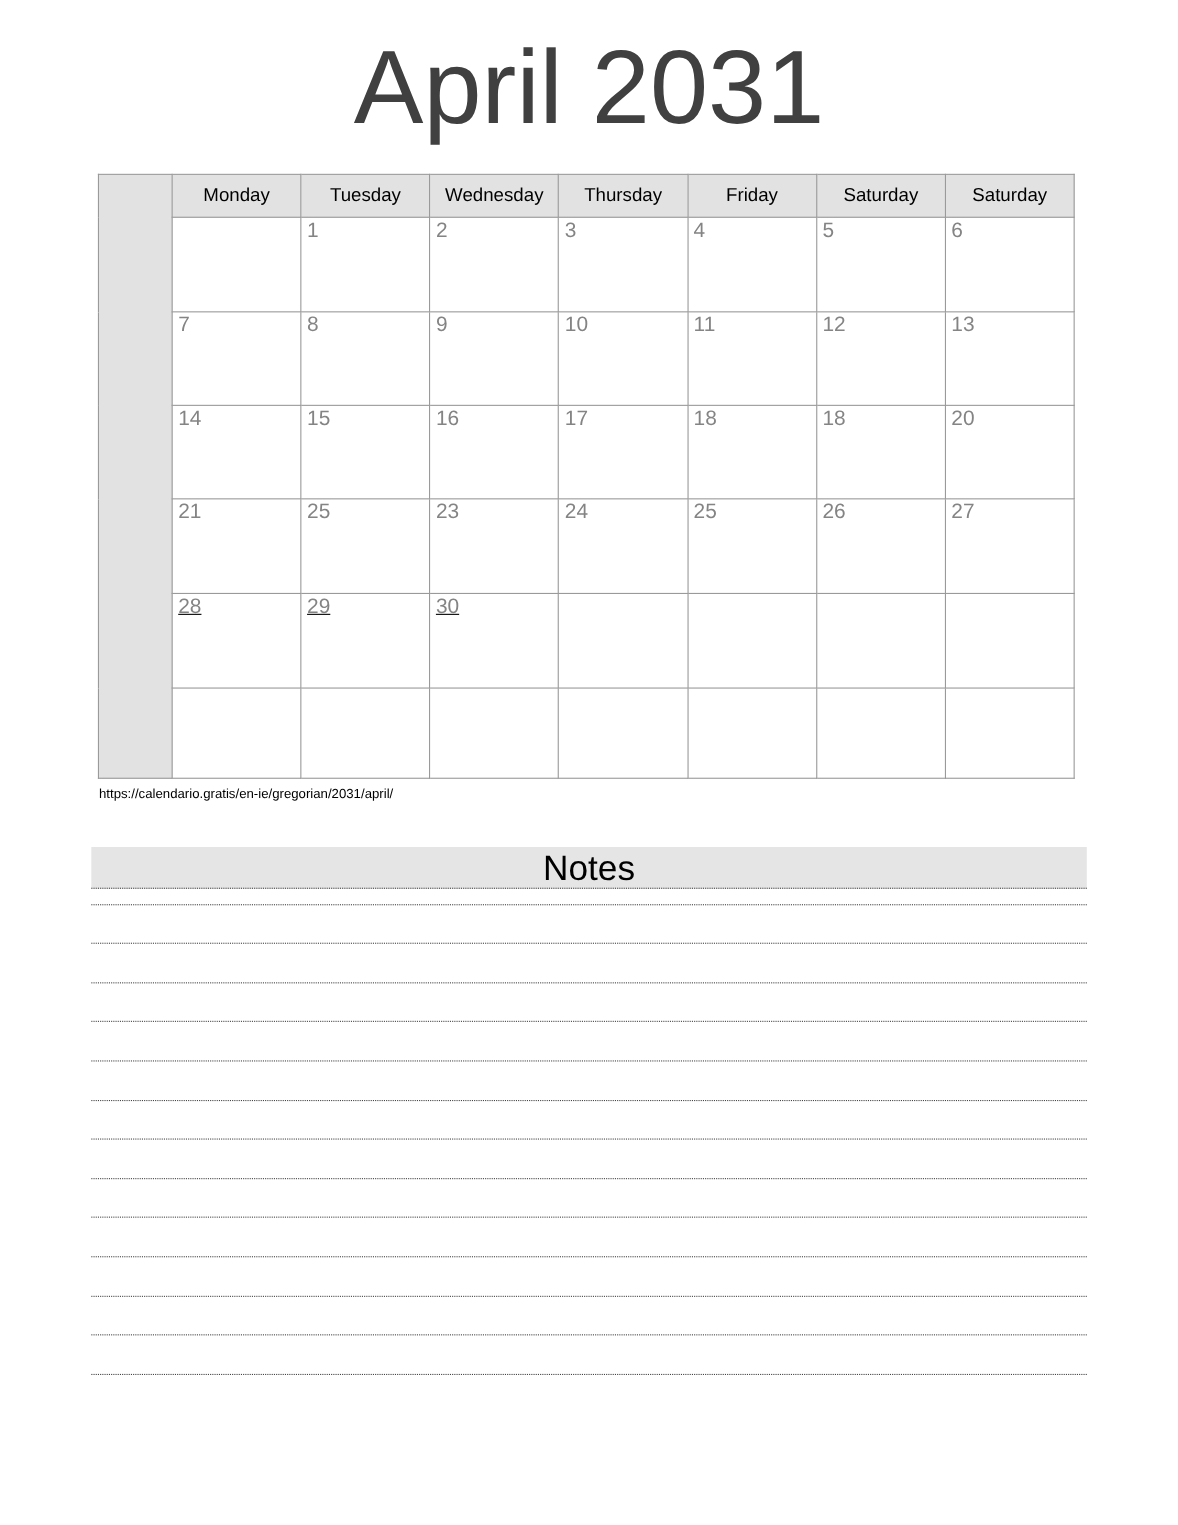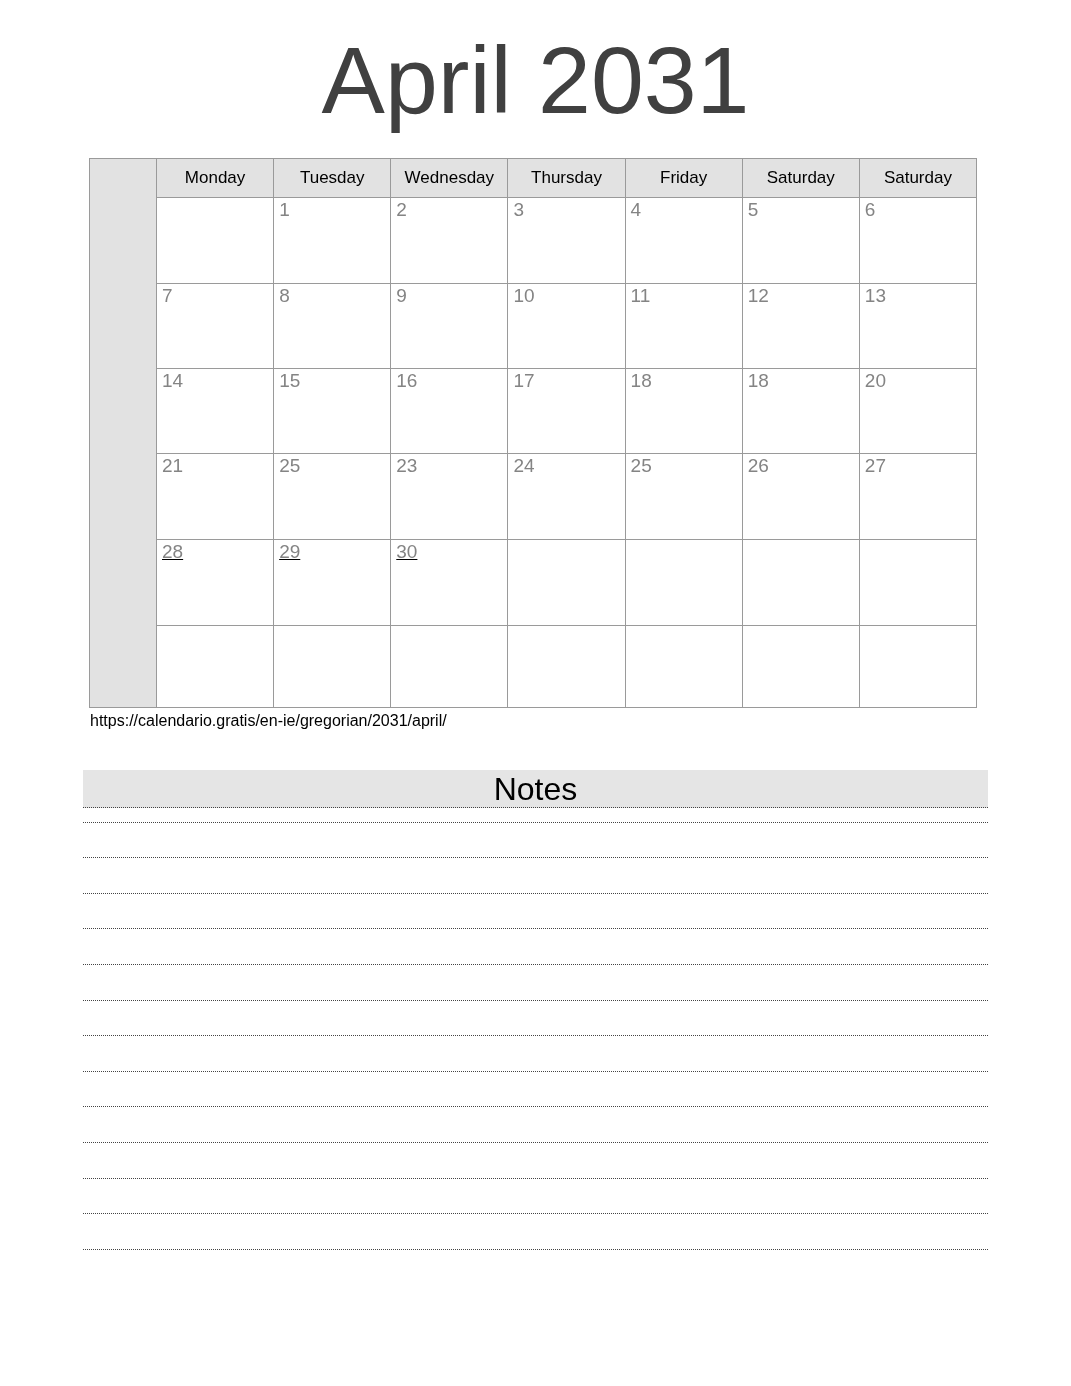--- a/index.html
+++ b/index.html
@@ -63,21 +63,21 @@
   .calendar-table td.day-cell{
     vertical-align:top;
     text-align:left;
     padding:1px 0 0 5px;
     font-size:19px;
     color:var(--date-text);
   }
   .source-url{
     position:absolute;
     top:711px;left:90px;
-    font-size:16px;
+    font-size:12px;
     line-height:20px;
     color:#000;
   }
   .notes-bar{
     position:absolute;
     top:748px;left:83px;
     width:905px;height:38px;
     background:var(--notes-bar-bg);
     border-bottom:1px dotted var(--dotted);
     text-align:center;

